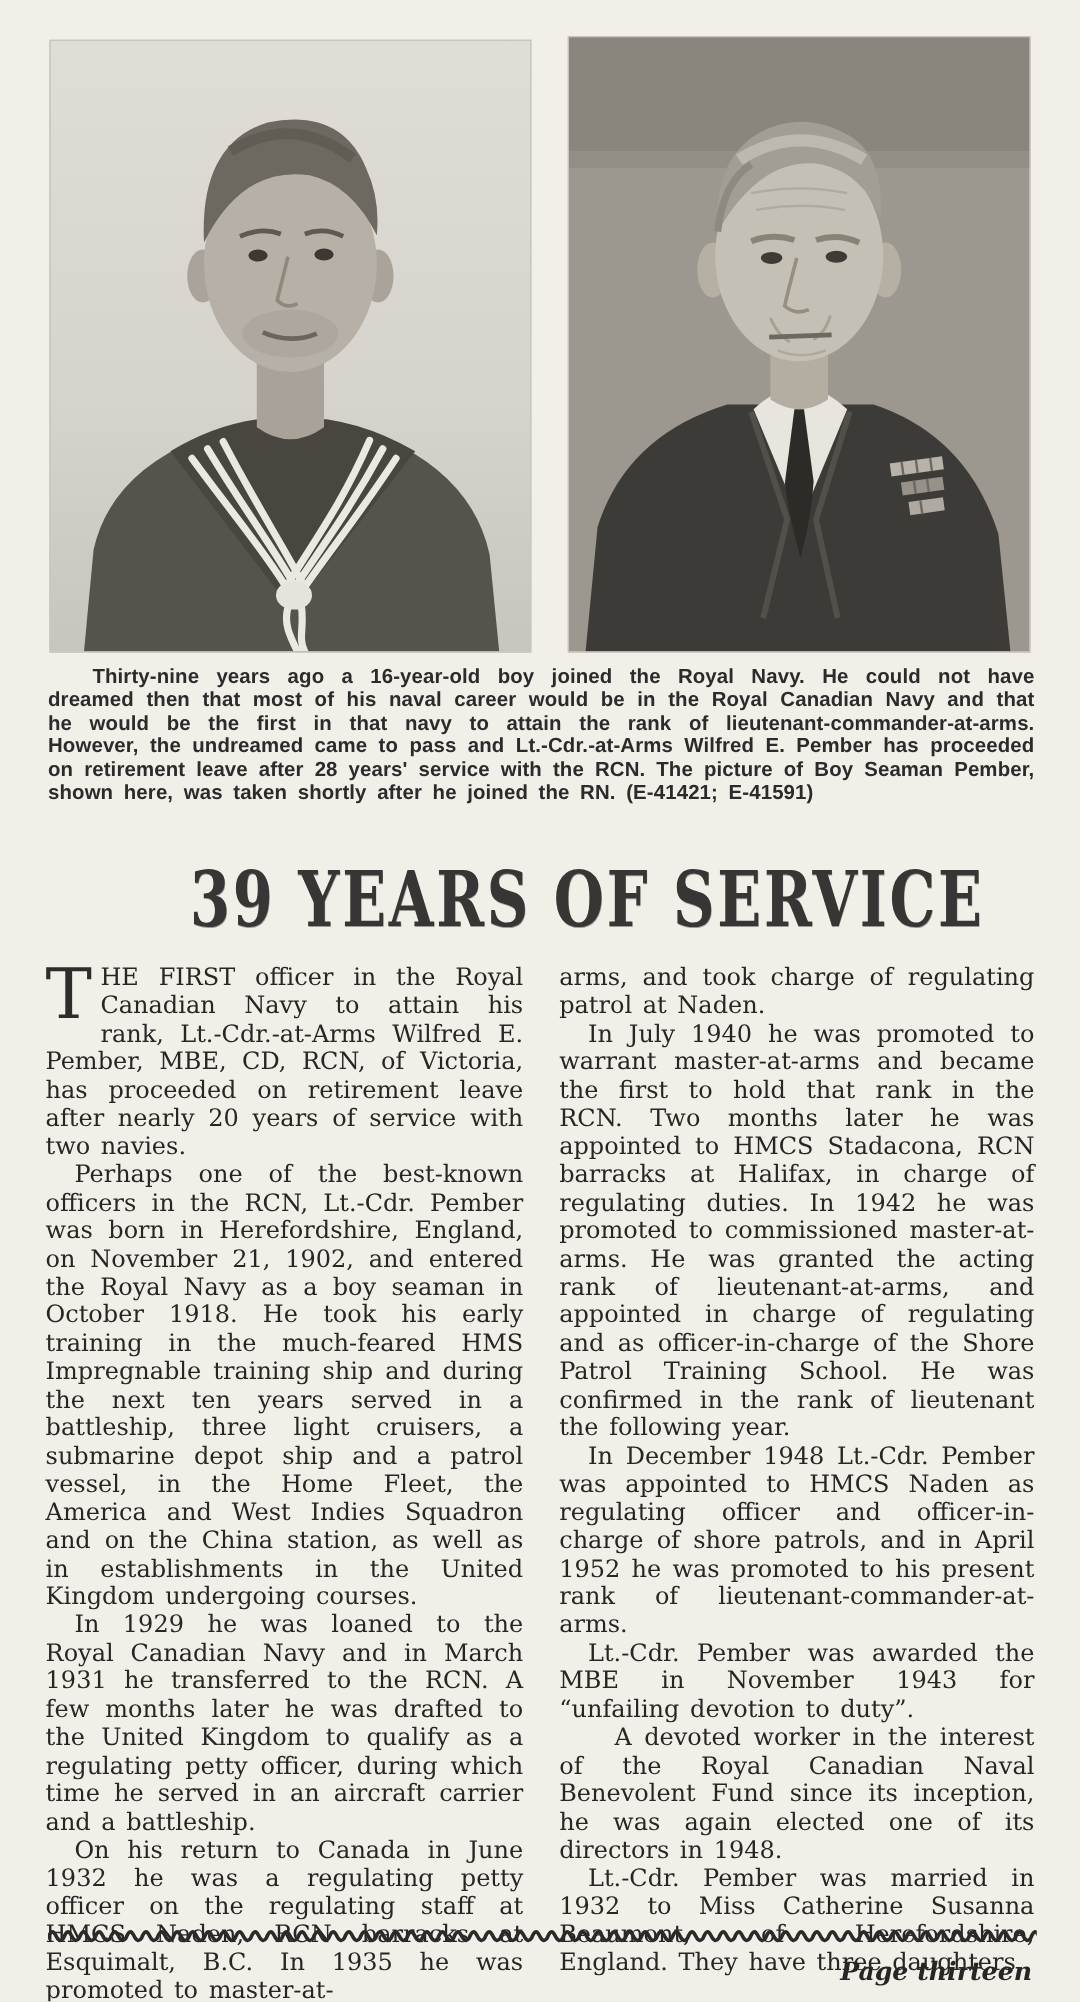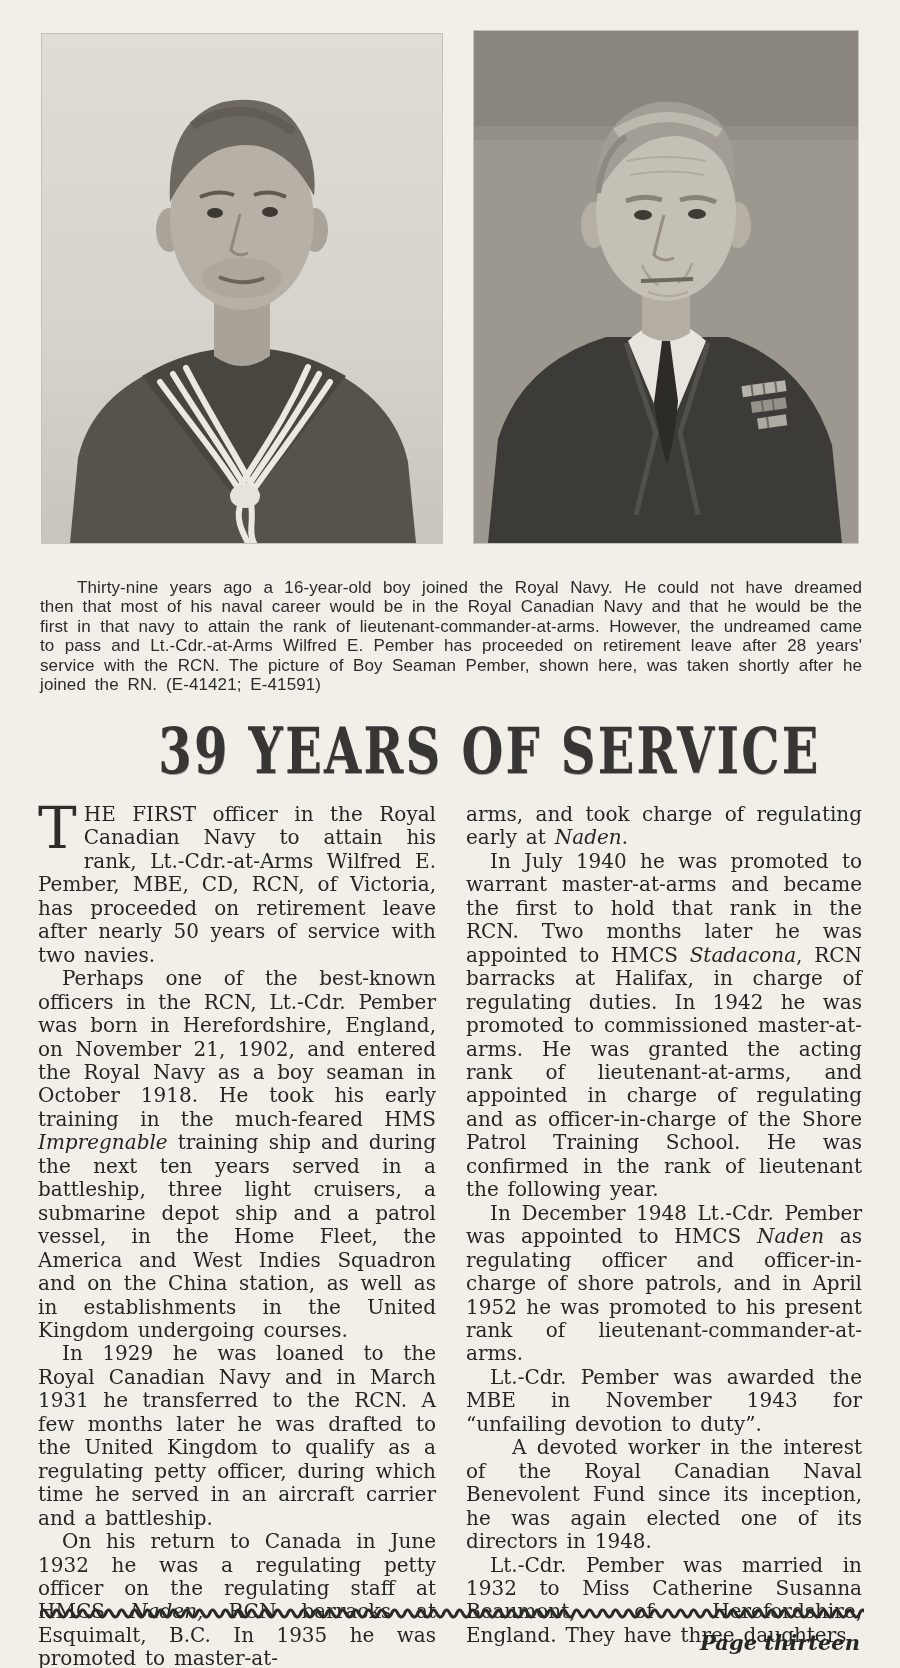--- a/index.html
+++ b/index.html
@@ -19,23 +19,23 @@
     overflow: hidden;
     outline: 1px solid rgba(60,58,52,0.25);
     background: #cfccc5;
   }
   .photo svg { display: block; width: 100%; height: 100%; }
   .photo-left  { left: 42px;  top: 34px; width: 400px; height: 509px; }
   .photo-right { left: 474px; top: 31px; width: 384px; height: 512px; }
 
   .caption {
     position: absolute;
-    left: 40px; top: 578px; width: 822px;
+    left: 40px; top: 554px; width: 822px;
     font-family: "Liberation Sans", sans-serif;
-    font-weight: normal;
+    font-weight: bold;
     font-size: 17px;
     line-height: 19.4px;
     letter-spacing: 0.1px;
     word-spacing: 4px;
     text-align: justify;
     text-indent: 37px;
     color: #2b2b2b;
   }
 
   .headline {
@@ -77,21 +77,21 @@
   .column p.no-indent { text-indent: 0; }
   .column p.indent-wide { text-indent: 46px; }
   .column p.has-dropcap { text-indent: 0; }
   .dropcap {
     float: left;
     font-size: 58px;
     line-height: 44px;
     padding: 3px 7px 0 0;
     color: #2e2d2b;
   }
-  .italic { font-style: italic; }
+  .italic { }
 
   .wavy-rule {
     position: absolute;
     left: 40px; top: 1606px; width: 824px; height: 14px;
   }
   .wavy-rule svg { display: block; width: 824px; height: 14px; }
 
   .footer-page {
     position: absolute;
     right: 40px; top: 1630px;
@@ -198,27 +198,27 @@
       </g>
     </svg>
   </div>
 
   <p class="caption">Thirty-nine years ago a 16-year-old boy joined the Royal Navy.  He could not have dreamed then that most of his naval career would be in the Royal Canadian Navy and that he would be the first in that navy to attain the rank of lieutenant-commander-at-arms.  However, the undreamed came to pass and Lt.-Cdr.-at-Arms Wilfred E. Pember has proceeded on retirement leave after 28 years' service with the RCN.  The picture of Boy Seaman Pember, shown here, was taken shortly after he joined the RN.  (E-41421; E-41591)</p>
 
   <h1 class="headline"><span class="headline-inner">39 YEARS OF SERVICE</span></h1>
 
   <div class="columns">
     <div class="column column-left" id="col-left">
-        <p class="has-dropcap"><span class="dropcap">T</span><span>HE FIRST officer in the Royal Canadian Navy to attain his rank, Lt.-Cdr.-at-Arms Wilfred E. Pember, MBE, CD, RCN, of Victoria, has proceeded on retirement leave after nearly 50 years of service with two navies.</span></p>
+        <p class="has-dropcap"><span class="dropcap">T</span><span>HE FIRST officer in the Royal Canadian Navy to attain his rank, Lt.-Cdr.-at-Arms Wilfred E. Pember, MBE, CD, RCN, of Victoria, has proceeded on retirement leave after nearly 20 years of service with two navies.</span></p>
         <p><span>Perhaps one of the best-known officers in the RCN, Lt.-Cdr. Pember was born in Herefordshire, England, on November 21, 1902, and entered the Royal Navy as a boy seaman in October 1918.  He took his early training in the much-feared HMS </span><span class="italic">Impregnable</span><span> training ship and during the next ten years served in a battleship, three light cruisers, a submarine depot ship and a patrol vessel, in the Home Fleet, the America and West Indies Squadron and on the China station, as well as in establishments in the United Kingdom undergoing courses.</span></p>
         <p><span>In 1929 he was loaned to the Royal Canadian Navy and in March 1931 he transferred to the RCN.  A few months later he was drafted to the United Kingdom to qualify as a regulating petty officer, during which time he served in an aircraft carrier and a battleship.</span></p>
         <p><span>On his return to Canada in June 1932 he was a regulating petty officer on the regulating staff at HMCS </span><span class="italic">Naden,</span><span> RCN barracks at Esquimalt, B.C.  In 1935 he was promoted to master-at-</span></p>
       </div>
     <div class="column column-right" id="col-right">
-        <p class="no-indent"><span>arms, and took charge of regulating early at </span><span class="italic">Naden</span><span>.</span></p>
+        <p class="no-indent"><span>arms, and took charge of regulating patrol at </span><span class="italic">Naden</span><span>.</span></p>
         <p><span>In July 1940 he was promoted to warrant master-at-arms and became the first to hold that rank in the RCN. Two months later he was appointed to HMCS </span><span class="italic">Stadacona</span><span>, RCN barracks at Halifax, in charge of regulating duties. In 1942 he was promoted to commissioned master-at-arms.  He was granted the acting rank of lieutenant-at-arms, and appointed in charge of regulating and as officer-in-charge of the Shore Patrol Training School.  He was confirmed in the rank of lieutenant the following year.</span></p>
         <p><span>In December 1948 Lt.-Cdr. Pember was appointed to HMCS </span><span class="italic">Naden</span><span> as regulating officer and officer-in-charge of shore patrols, and in April 1952 he was promoted to his present rank of lieutenant-commander-at-arms.</span></p>
         <p><span>Lt.-Cdr. Pember was awarded the MBE in November 1943 for “unfailing devotion to duty”.</span></p>
         <p class="indent-wide"><span>A devoted worker in the interest of the Royal Canadian Naval Benevolent Fund since its inception, he was again elected one of its directors in 1948.</span></p>
         <p><span>Lt.-Cdr. Pember was married in 1932 to Miss Catherine Susanna Beaumont, of Herefordshire, England.  They have three daughters.</span></p>
       </div>
   </div>
 
   <div class="wavy-rule">
     <svg viewBox="0 0 824 14">

